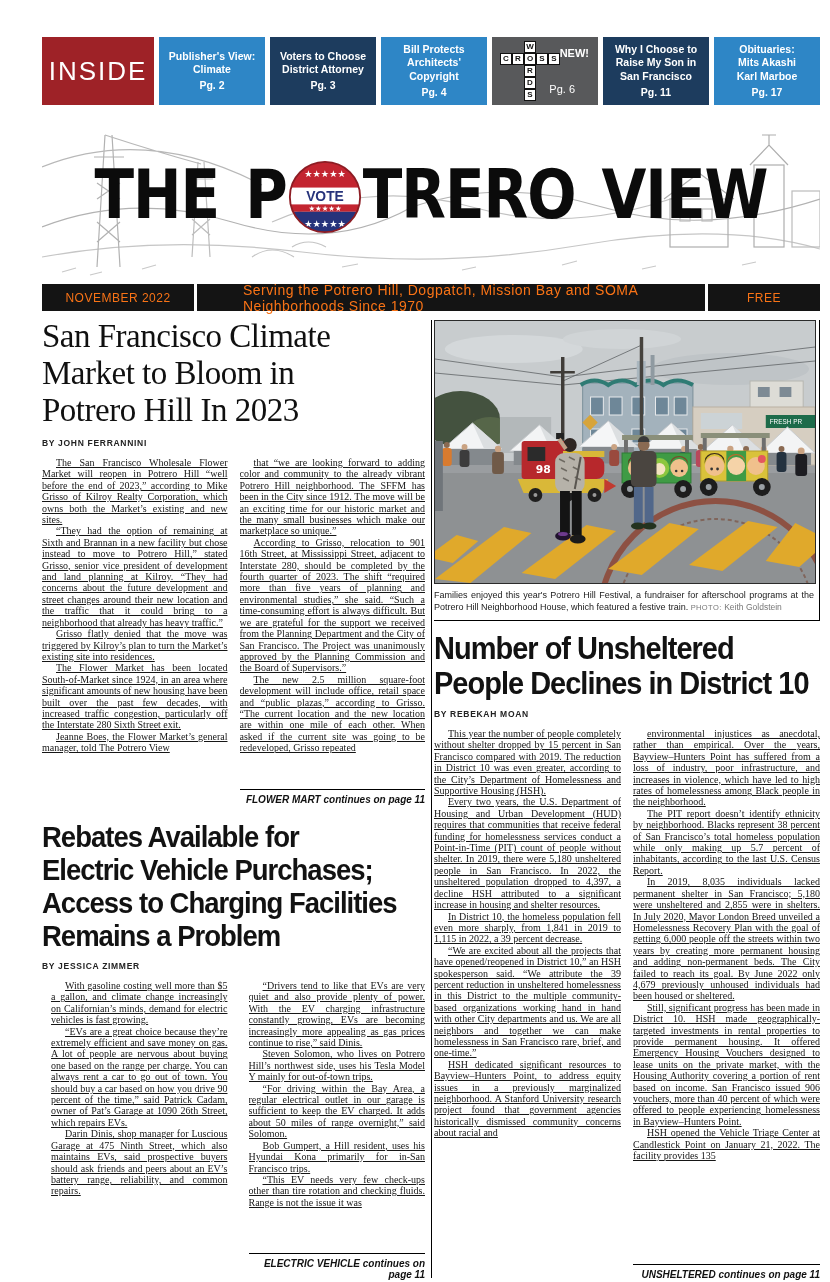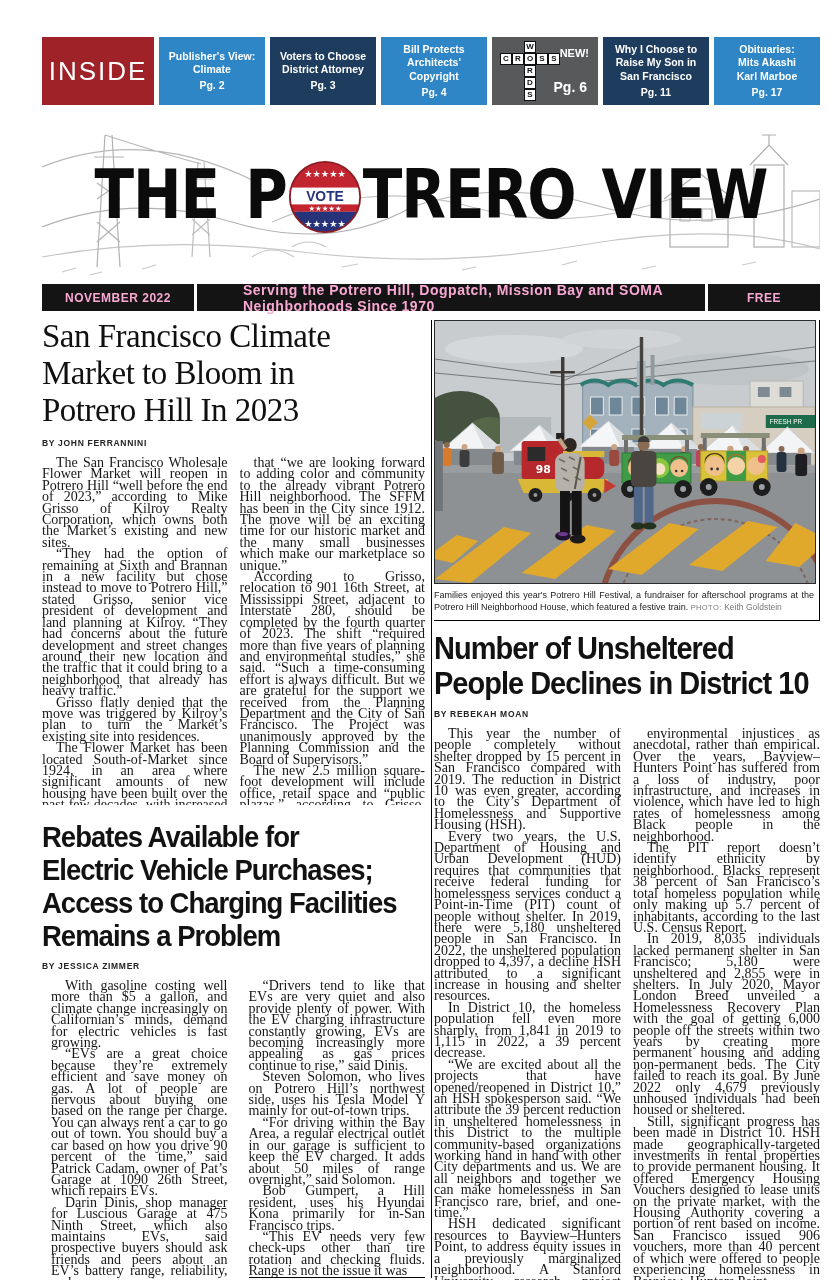--- a/index.html
+++ b/index.html
@@ -11,55 +11,55 @@
   .inside-title{width:112px;background:#9e2227;color:#fff;display:flex;align-items:center;justify-content:center;
                 font-size:26px;letter-spacing:2px;font-weight:400;}
   .inside-box{flex:1;color:#fff;display:flex;flex-direction:column;align-items:center;justify-content:center;
               text-align:center;font-weight:bold;font-size:10.5px;line-height:1.3;padding:2px;position:relative;}
   .bg-blue{background:#2e86c6}.bg-navy{background:#1d3c5e}.bg-gray{background:#58595b}
   .box-lines div{white-space:nowrap;}
   .box-page{margin-top:2px;}
   .cw-cell{position:absolute;width:10px;height:10px;background:#fff;border:1px solid #111;color:#111;
            font-size:8px;font-weight:bold;display:flex;align-items:center;justify-content:center;}
   .cw-new{position:absolute;right:9px;top:9px;font-size:11px;font-weight:bold;}
-  .cw-page{position:absolute;right:11px;bottom:9px;font-size:14px;font-weight:bold;}
+  .cw-page{position:absolute;right:23px;bottom:9px;font-size:11px;font-weight:normal;}
 
   
   .masthead{position:absolute;left:42px;top:107px;width:778px;height:174px;overflow:hidden;}
   .sketch{position:absolute;left:0;top:0;width:778px;height:174px;}
   .masthead-title{position:absolute;inset:0;display:flex;align-items:center;justify-content:center;
                   font-family:"DejaVu Sans",sans-serif;font-weight:bold;font-size:58px;color:#0b0b0b;}
   .mt-word{transform:scaleY(1.18);letter-spacing:-1px;}
   .mt-gap{width:26px;}
   .vote-btn{width:74px;height:74px;margin:6px 1px 0 1px;}
 
   
   .date-bar{position:absolute;left:42px;top:284px;width:778px;height:27px;display:flex;gap:3px;}
-  .db-seg{background:#141414;color:#f9a8d4;display:flex;align-items:center;justify-content:center;
-          font-weight:bold;letter-spacing:.5px;}
+  .db-seg{background:#141414;color:#f97316;display:flex;align-items:center;justify-content:center;
+          font-weight:normal;letter-spacing:.5px;}
   .db-left{width:152px;font-size:12px;}
   .db-center{flex:1;font-size:14px;padding-left:46px;}
   .db-right{width:112px;font-size:12px;}
 
   
   .content{position:absolute;left:42px;top:318px;width:778px;height:960px;}
   .v-divider{position:absolute;left:389px;top:2px;width:1px;height:958px;background:#000;}
   .half-left{position:absolute;left:0;top:0;width:383px;}
   .half-right{position:absolute;left:392px;top:2px;width:386px;}
 
   .serif-headline{font-family:"Liberation Serif",serif;font-size:33px;line-height:37px;color:#101010;letter-spacing:-.5px;}
   .sans-headline{font-family:"Liberation Sans",sans-serif;font-weight:bold;letter-spacing:-1px;color:#121212;}
   .h-unsheltered{font-size:29px;line-height:33px;transform:scaleY(1.06);transform-origin:top left;}
   .h-ev{font-size:27.5px;line-height:31px;transform:scaleY(1.06);transform-origin:top left;}
   .byline{margin-top:9px;font-size:8.5px;font-weight:bold;letter-spacing:.7px;color:#222;}
 
   .cols{display:flex;gap:12px;margin-top:9px;}
   .col{flex:1;overflow:hidden;display:flex;flex-direction:column;}
-  .col p{margin:0;text-indent:14px;font-family:"Liberation Serif",serif;font-size:14px;line-height:11.4px;
-         text-align:justify;color:#161616;hyphens:auto;}
+  .col p{margin:0;text-indent:14px;font-family:"Liberation Serif",serif;font-size:10px;line-height:11.4px;
+         text-align:justify;color:#161616;hyphens:auto;text-decoration:underline;}
   .continuation{margin-top:auto;border-top:1.5px solid #000;padding-top:4px;
                 font-style:italic;font-weight:bold;font-size:10px;text-align:right;
                 font-family:"Liberation Sans",sans-serif;color:#111;}
   .cols-flower .col{height:348px;}
   .cols-ev .col{height:300px;margin-left:9px;}
   .cols-unsheltered .col{height:552px;}
 
   
   .photo-block{border-right:1px solid #000;border-bottom:1px solid #000;padding:0 5px 6px 0;}
   .photo{display:block;width:380px;height:262px;border:1px solid #2b2b2b;}

